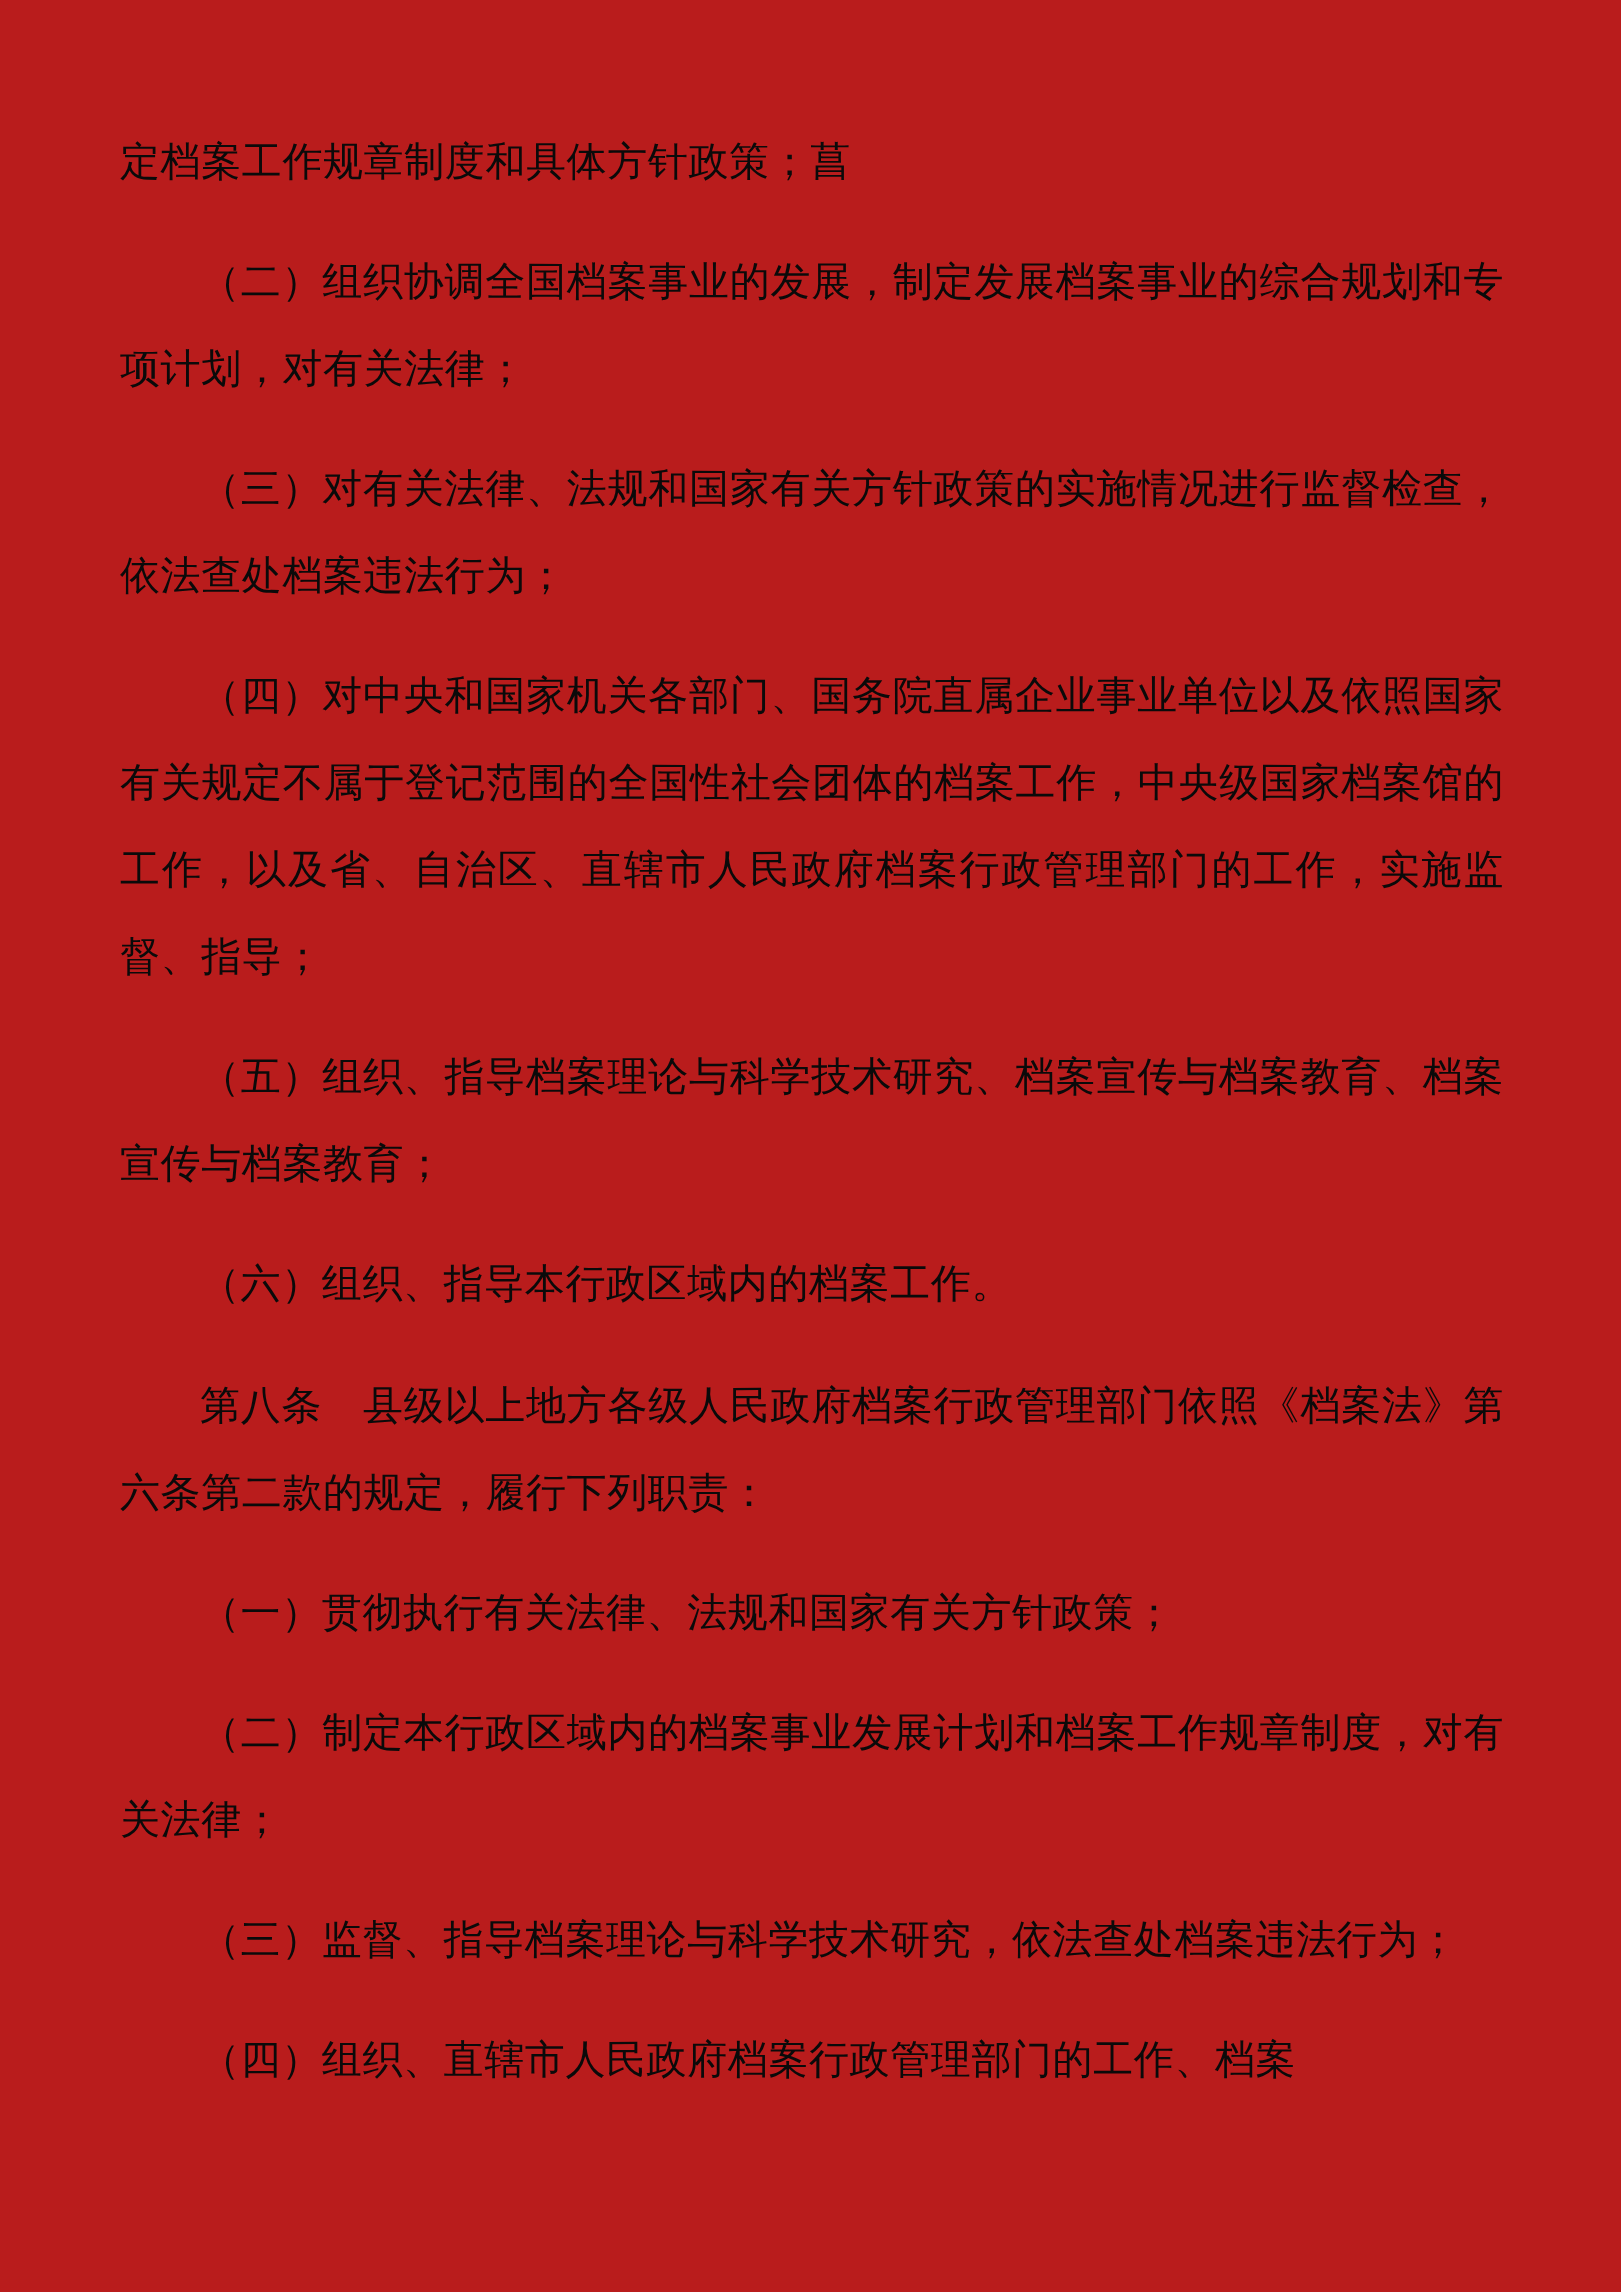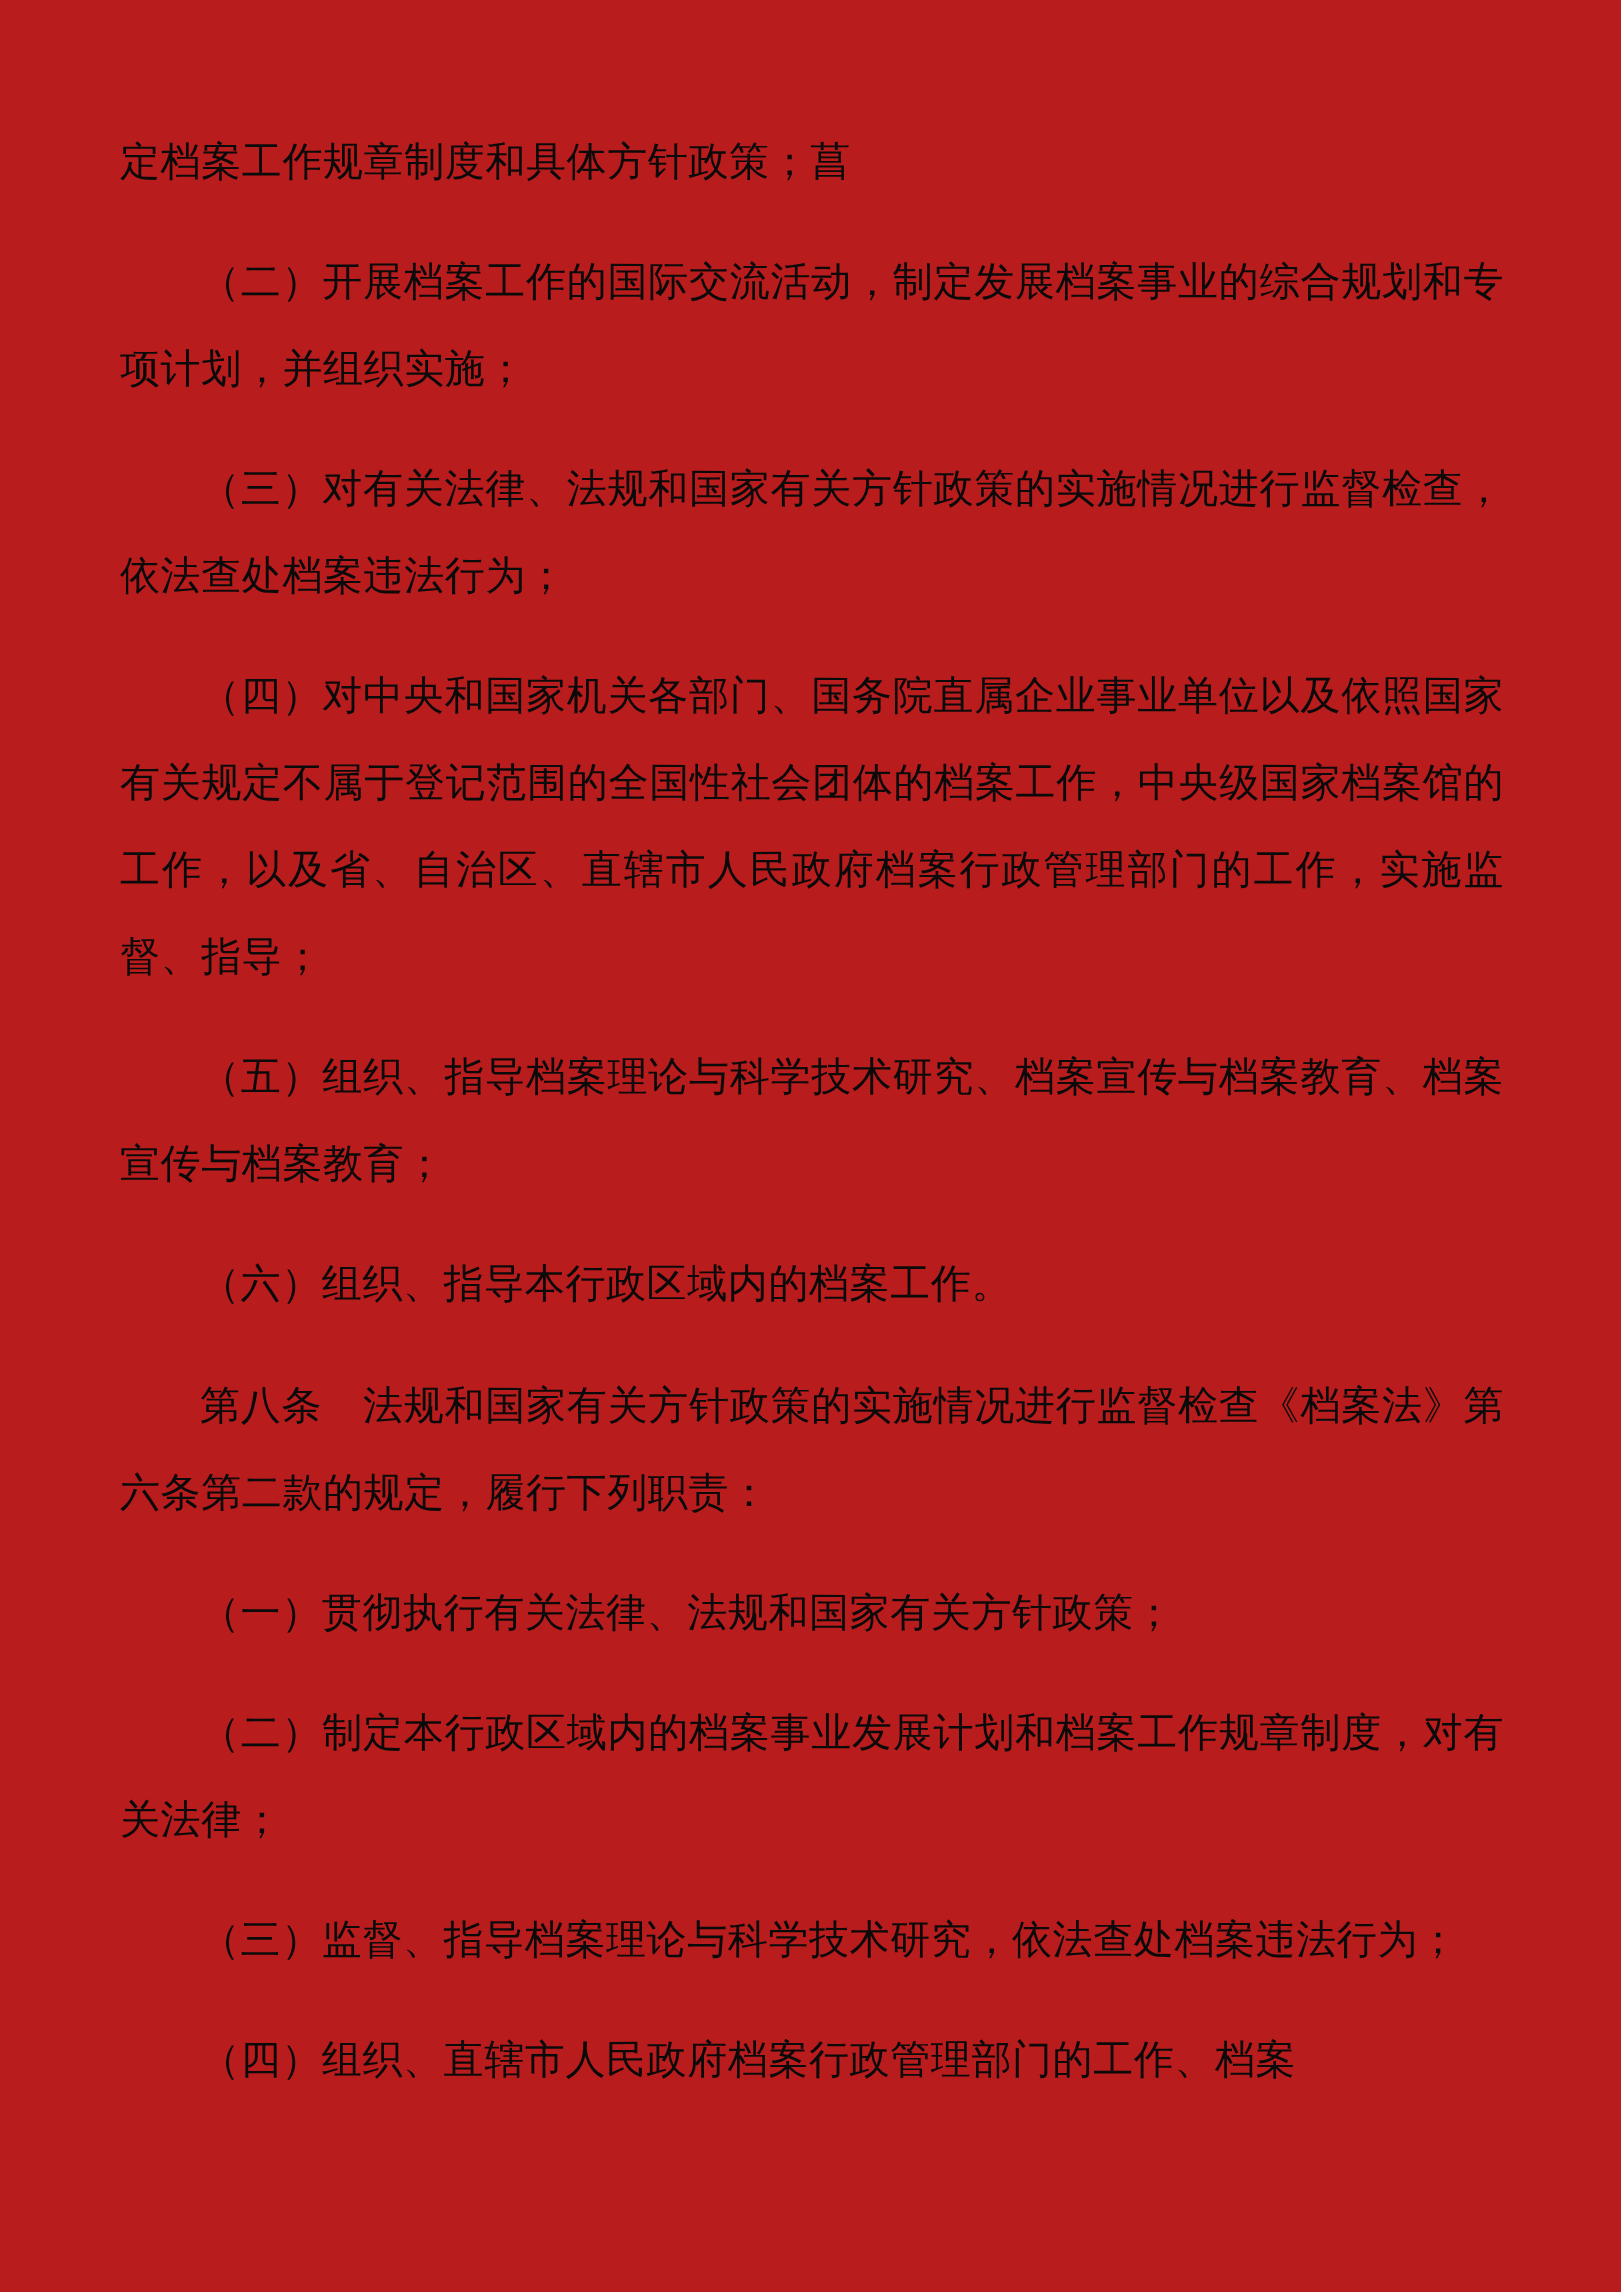--- a/index.html
+++ b/index.html
@@ -47,41 +47,41 @@
 </head>
 <body>
 
 <div class="page">
   <div class="text-column">
 
     <p class="para cont last-line-natural">定档案工作规章制度和具体方针政策；菖</p>
 
     <div class="gap-sm"></div>
 
-    <p class="para indent last-line-natural">（二）开展档案工作的国际交流活动，制定发展档案事业的综合规划和专项计划，并组织实施；</p>
+    <p class="para indent last-line-natural">（二）组织协调全国档案事业的发展，制定发展档案事业的综合规划和专项计划，对有关法律；</p>
 
     <div class="gap-sm"></div>
 
     <p class="para indent last-line-natural">（三）对有关法律、法规和国家有关方针政策的实施情况进行监督检查，依法查处档案违法行为；</p>
 
     <div class="gap-sm"></div>
 
     <p class="para indent last-line-natural">（四）对中央和国家机关各部门、国务院直属企业事业单位以及依照国家有关规定不属于登记范围的全国性社会团体的档案工作，中央级国家档案馆的工作，以及省、自治区、直辖市人民政府档案行政管理部门的工作，实施监督、指导；</p>
 
     <div class="gap-sm"></div>
 
     <p class="para indent last-line-natural">（五）组织、指导档案理论与科学技术研究、档案宣传与档案教育、档案宣传与档案教育；</p>
 
     <div class="gap-sm"></div>
 
     <p class="para indent last-line-natural">（六）组织、指导本行政区域内的档案工作。</p>
 
     <div class="gap-md"></div>
 
-    <p class="para indent last-line-natural">第八条　法规和国家有关方针政策的实施情况进行监督检查《档案法》第六条第二款的规定，履行下列职责：</p>
+    <p class="para indent last-line-natural">第八条　县级以上地方各级人民政府档案行政管理部门依照《档案法》第六条第二款的规定，履行下列职责：</p>
 
     <div class="gap-sm"></div>
 
     <p class="para indent last-line-natural">（一）贯彻执行有关法律、法规和国家有关方针政策；</p>
 
     <div class="gap-sm"></div>
 
     <p class="para indent last-line-natural">（二）制定本行政区域内的档案事业发展计划和档案工作规章制度，对有关法律；</p>
 
     <div class="gap-sm"></div>

